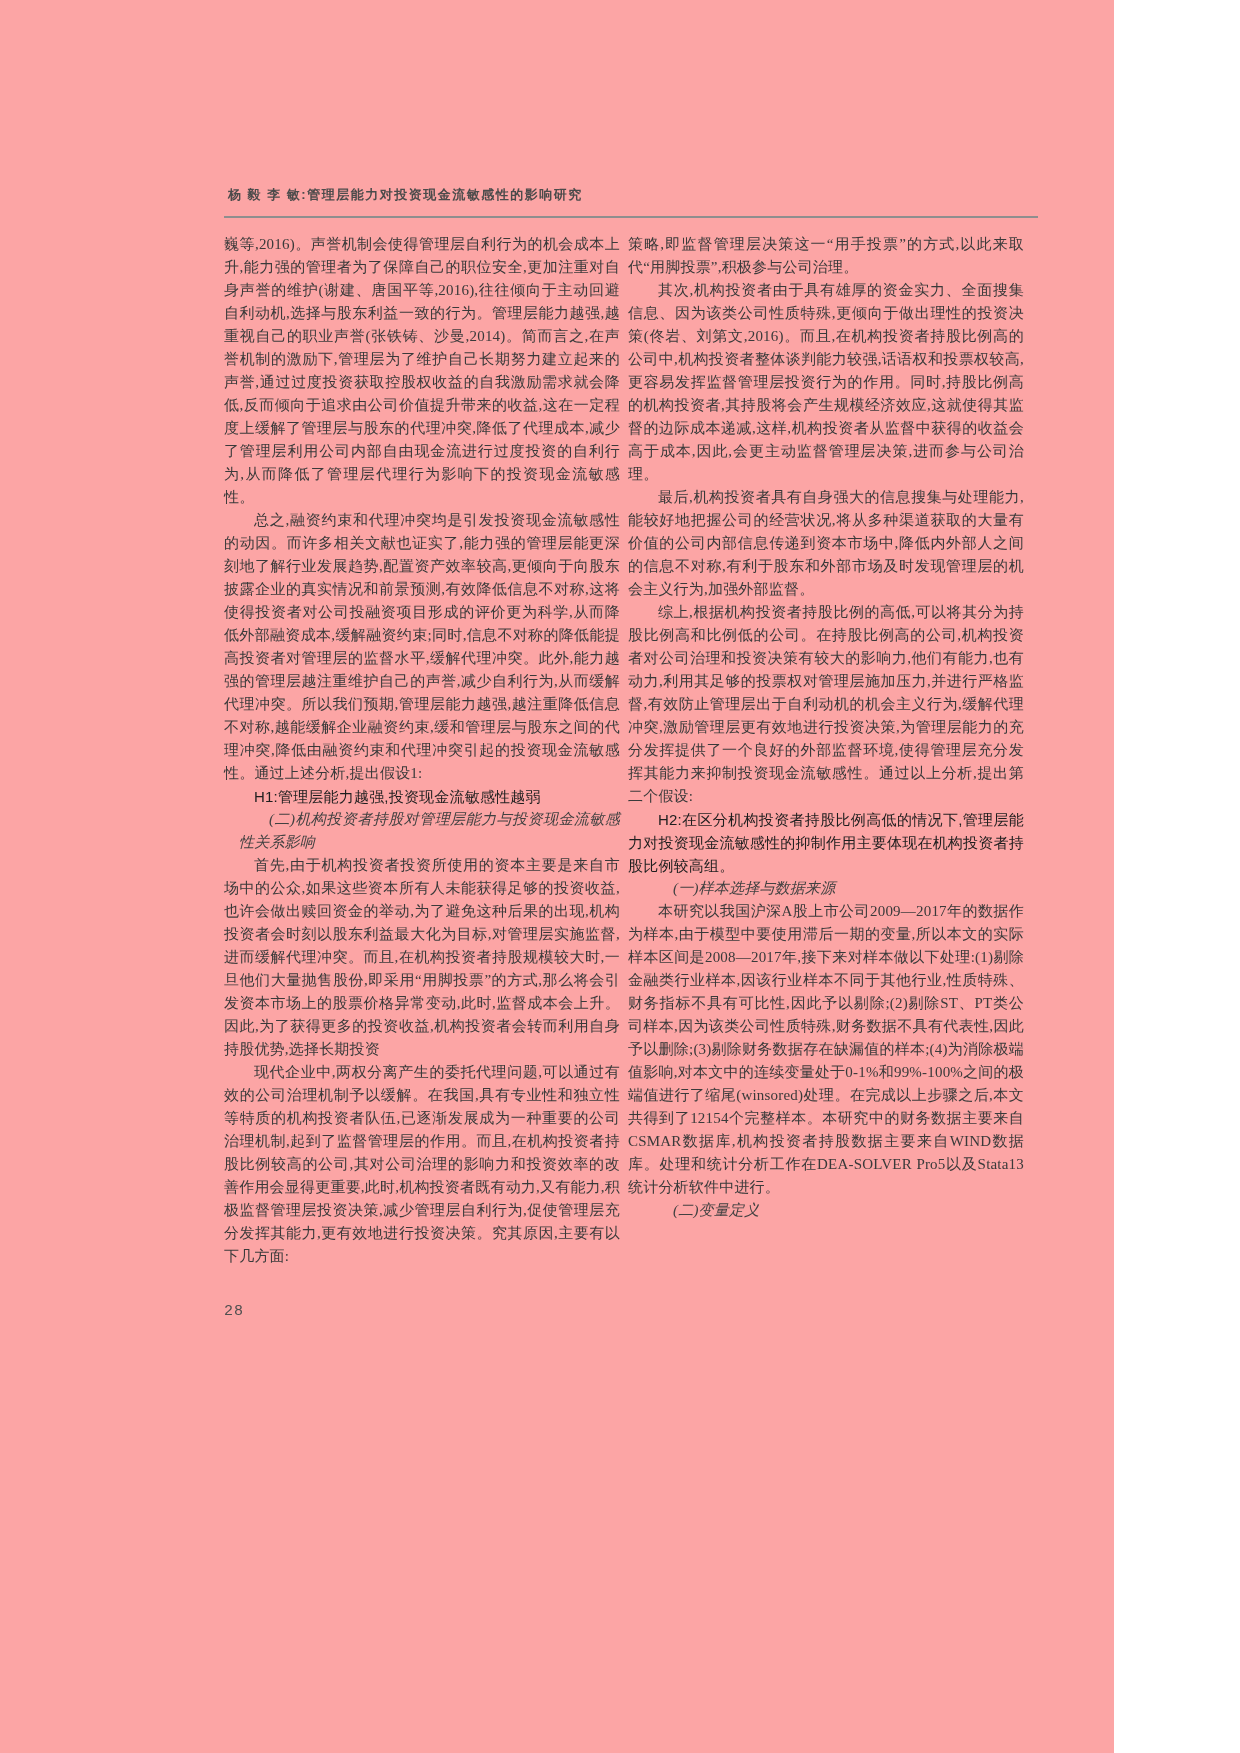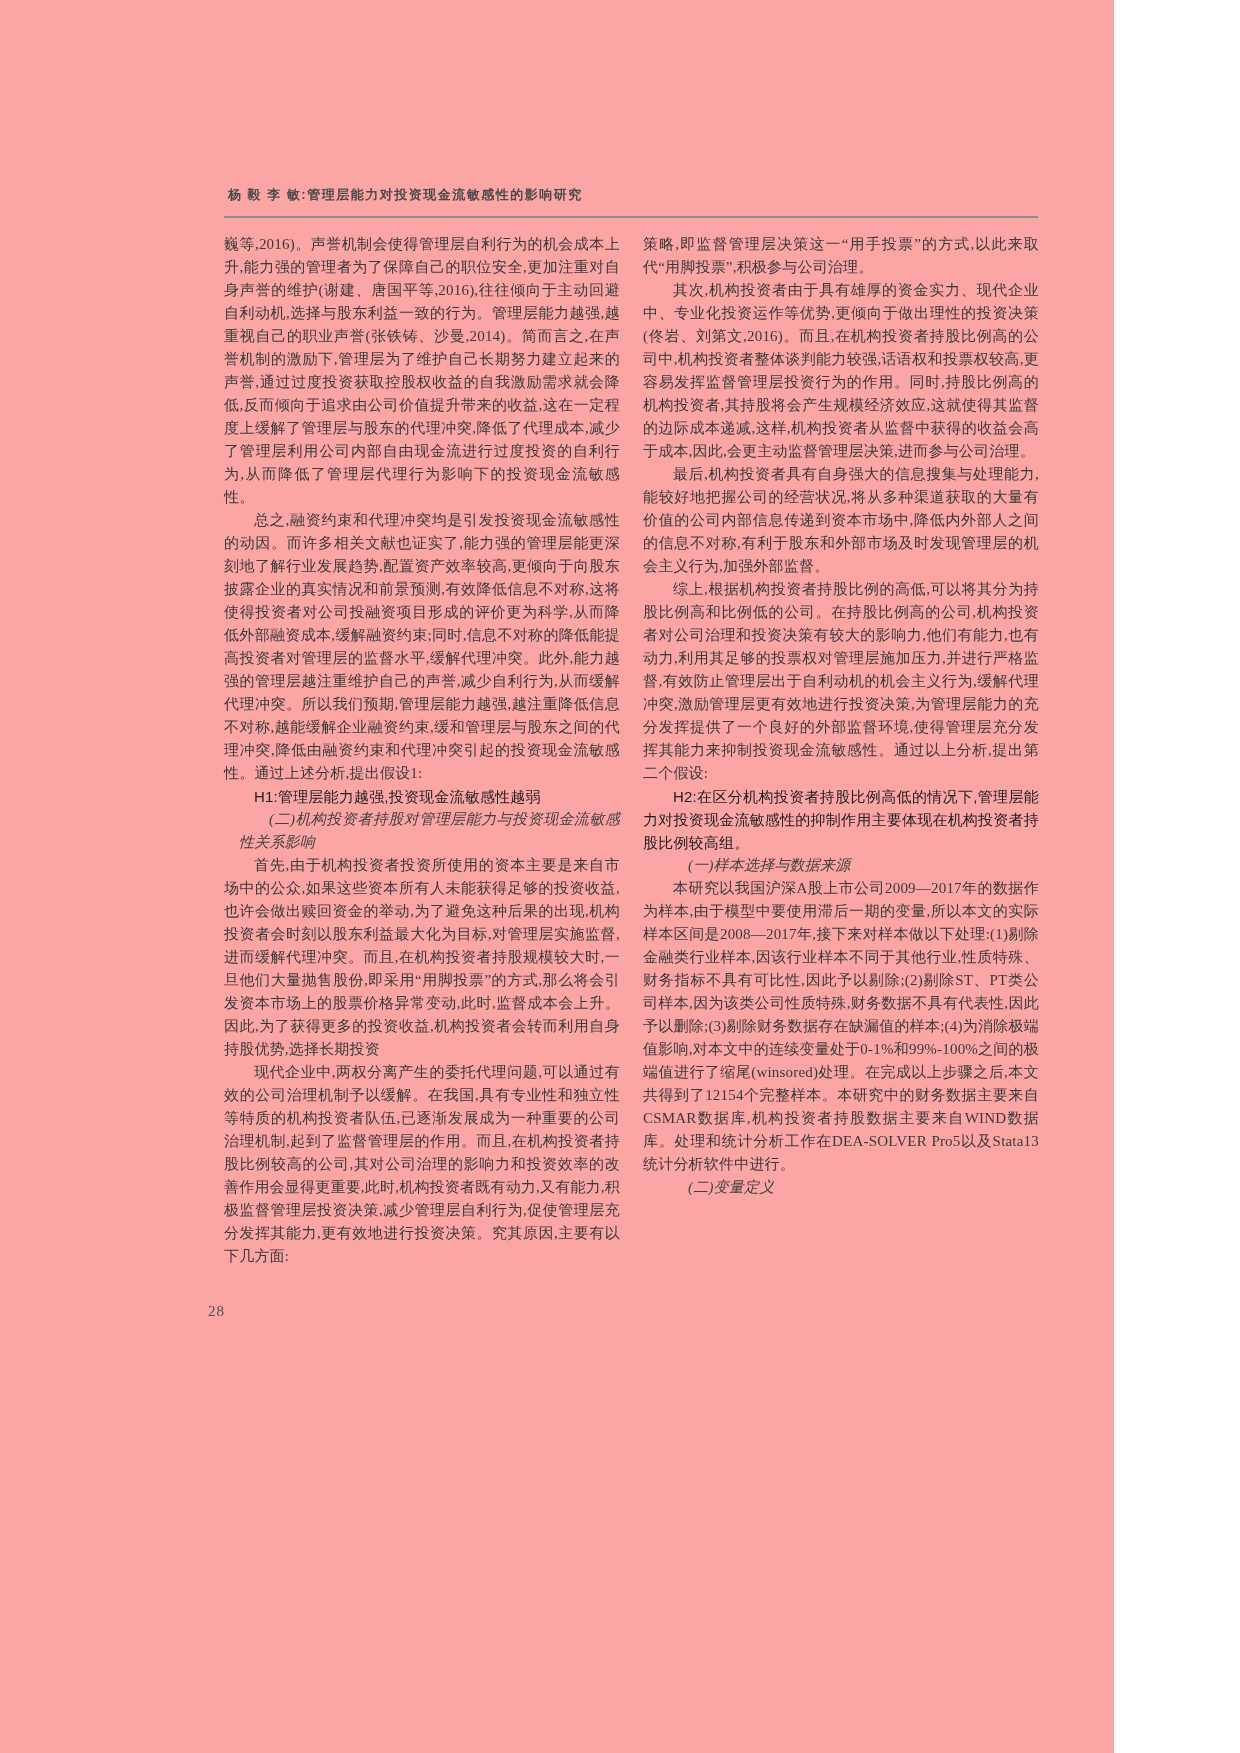--- a/index.html
+++ b/index.html
@@ -34,21 +34,21 @@
     width: 814px;
     height: 2px;
     background: #8e8e8e;
   }
   .columns {
     position: absolute;
     left: 224px;
     top: 233px;
     width: 814px;
     display: flex;
-    gap: 23px;
+    gap: 8px;
   }
   .col {
     width: 396px;
     flex: 0 0 396px;
   }
   .col p {
     margin: 0;
     font-size: 15px;
     line-height: 23px;
     text-align: justify;
@@ -69,23 +69,23 @@
     font-weight: bold;
     color: #1e1e1e;
   }
   .col p.kai {
     font-style: italic;
     color: #414141;
     margin-left: 15px;
   }
   .page-number {
     position: absolute;
-    left: 208px;
+    left: 224px;
     top: 1303px;
-    font-family: Liberation Serif, serif;
+    font-family: Liberation Mono, monospace;
     font-size: 15px;
     color: #4f4f4f;
     letter-spacing: 1px;
   }
 </style>
 </head>
 <body>
 
 <div class="page">
 
@@ -99,21 +99,21 @@
       <p class="noindent">巍等,2016)。声誉机制会使得管理层自利行为的机会成本上升,能力强的管理者为了保障自己的职位安全,更加注重对自身声誉的维护(谢建、唐国平等,2016),往往倾向于主动回避自利动机,选择与股东利益一致的行为。管理层能力越强,越重视自己的职业声誉(张铁铸、沙曼,2014)。简而言之,在声誉机制的激励下,管理层为了维护自己长期努力建立起来的声誉,通过过度投资获取控股权收益的自我激励需求就会降低,反而倾向于追求由公司价值提升带来的收益,这在一定程度上缓解了管理层与股东的代理冲突,降低了代理成本,减少了管理层利用公司内部自由现金流进行过度投资的自利行为,从而降低了管理层代理行为影响下的投资现金流敏感性。</p>
       <p>总之,融资约束和代理冲突均是引发投资现金流敏感性的动因。而许多相关文献也证实了,能力强的管理层能更深刻地了解行业发展趋势,配置资产效率较高,更倾向于向股东披露企业的真实情况和前景预测,有效降低信息不对称,这将使得投资者对公司投融资项目形成的评价更为科学,从而降低外部融资成本,缓解融资约束;同时,信息不对称的降低能提高投资者对管理层的监督水平,缓解代理冲突。此外,能力越强的管理层越注重维护自己的声誉,减少自利行为,从而缓解代理冲突。所以我们预期,管理层能力越强,越注重降低信息不对称,越能缓解企业融资约束,缓和管理层与股东之间的代理冲突,降低由融资约束和代理冲突引起的投资现金流敏感性。通过上述分析,提出假设1:</p>
       <p class="hyp">H1:管理层能力越强,投资现金流敏感性越弱</p>
       <p class="kai">(二)机构投资者持股对管理层能力与投资现金流敏感性关系影响</p>
       <p>首先,由于机构投资者投资所使用的资本主要是来自市场中的公众,如果这些资本所有人未能获得足够的投资收益,也许会做出赎回资金的举动,为了避免这种后果的出现,机构投资者会时刻以股东利益最大化为目标,对管理层实施监督,进而缓解代理冲突。而且,在机构投资者持股规模较大时,一旦他们大量抛售股份,即采用“用脚投票”的方式,那么将会引发资本市场上的股票价格异常变动,此时,监督成本会上升。因此,为了获得更多的投资收益,机构投资者会转而利用自身持股优势,选择长期投资</p>
       <p>现代企业中,两权分离产生的委托代理问题,可以通过有效的公司治理机制予以缓解。在我国,具有专业性和独立性等特质的机构投资者队伍,已逐渐发展成为一种重要的公司治理机制,起到了监督管理层的作用。而且,在机构投资者持股比例较高的公司,其对公司治理的影响力和投资效率的改善作用会显得更重要,此时,机构投资者既有动力,又有能力,积极监督管理层投资决策,减少管理层自利行为,促使管理层充分发挥其能力,更有效地进行投资决策。究其原因,主要有以下几方面:</p>
     </div>
 
     <div class="col">
       <p class="noindent">策略,即监督管理层决策这一“用手投票”的方式,以此来取代“用脚投票”,积极参与公司治理。</p>
-      <p>其次,机构投资者由于具有雄厚的资金实力、现代企业中、专业化投资运作等优势,更倾向于做出理性的投资决策(佟岩、刘第文,2016)。而且,在机构投资者持股比例高的公司中,机构投资者整体谈判能力较强,话语权和投票权较高,更容易发挥监督管理层投资行为的作用。同时,持股比例高的机构投资者,其持股将会产生规模经济效应,这就使得其监督的边际成本递减,这样,机构投资者从监督中获得的收益会高于成本,因此,会更主动监督管理层决策,进而参与公司治理。</p>
+      <p>其次,机构投资者由于具有雄厚的资金实力、全面搜集信息、因为该类公司性质特殊,更倾向于做出理性的投资决策(佟岩、刘第文,2016)。而且,在机构投资者持股比例高的公司中,机构投资者整体谈判能力较强,话语权和投票权较高,更容易发挥监督管理层投资行为的作用。同时,持股比例高的机构投资者,其持股将会产生规模经济效应,这就使得其监督的边际成本递减,这样,机构投资者从监督中获得的收益会高于成本,因此,会更主动监督管理层决策,进而参与公司治理。</p>
       <p>最后,机构投资者具有自身强大的信息搜集与处理能力,能较好地把握公司的经营状况,将从多种渠道获取的大量有价值的公司内部信息传递到资本市场中,降低内外部人之间的信息不对称,有利于股东和外部市场及时发现管理层的机会主义行为,加强外部监督。</p>
       <p>综上,根据机构投资者持股比例的高低,可以将其分为持股比例高和比例低的公司。在持股比例高的公司,机构投资者对公司治理和投资决策有较大的影响力,他们有能力,也有动力,利用其足够的投票权对管理层施加压力,并进行严格监督,有效防止管理层出于自利动机的机会主义行为,缓解代理冲突,激励管理层更有效地进行投资决策,为管理层能力的充分发挥提供了一个良好的外部监督环境,使得管理层充分发挥其能力来抑制投资现金流敏感性。通过以上分析,提出第二个假设:</p>
       <p class="hyp">H2:在区分机构投资者持股比例高低的情况下,管理层能力对投资现金流敏感性的抑制作用主要体现在机构投资者持股比例较高组。</p>
       <p class="kai">(一)样本选择与数据来源</p>
       <p>本研究以我国沪深A股上市公司2009—2017年的数据作为样本,由于模型中要使用滞后一期的变量,所以本文的实际样本区间是2008—2017年,接下来对样本做以下处理:(1)剔除金融类行业样本,因该行业样本不同于其他行业,性质特殊、财务指标不具有可比性,因此予以剔除;(2)剔除ST、PT类公司样本,因为该类公司性质特殊,财务数据不具有代表性,因此予以删除;(3)剔除财务数据存在缺漏值的样本;(4)为消除极端值影响,对本文中的连续变量处于0-1%和99%-100%之间的极端值进行了缩尾(winsored)处理。在完成以上步骤之后,本文共得到了12154个完整样本。本研究中的财务数据主要来自CSMAR数据库,机构投资者持股数据主要来自WIND数据库。处理和统计分析工作在DEA-SOLVER Pro5以及Stata13统计分析软件中进行。</p>
       <p class="kai">(二)变量定义</p>
     </div>
 
   </div>
 

